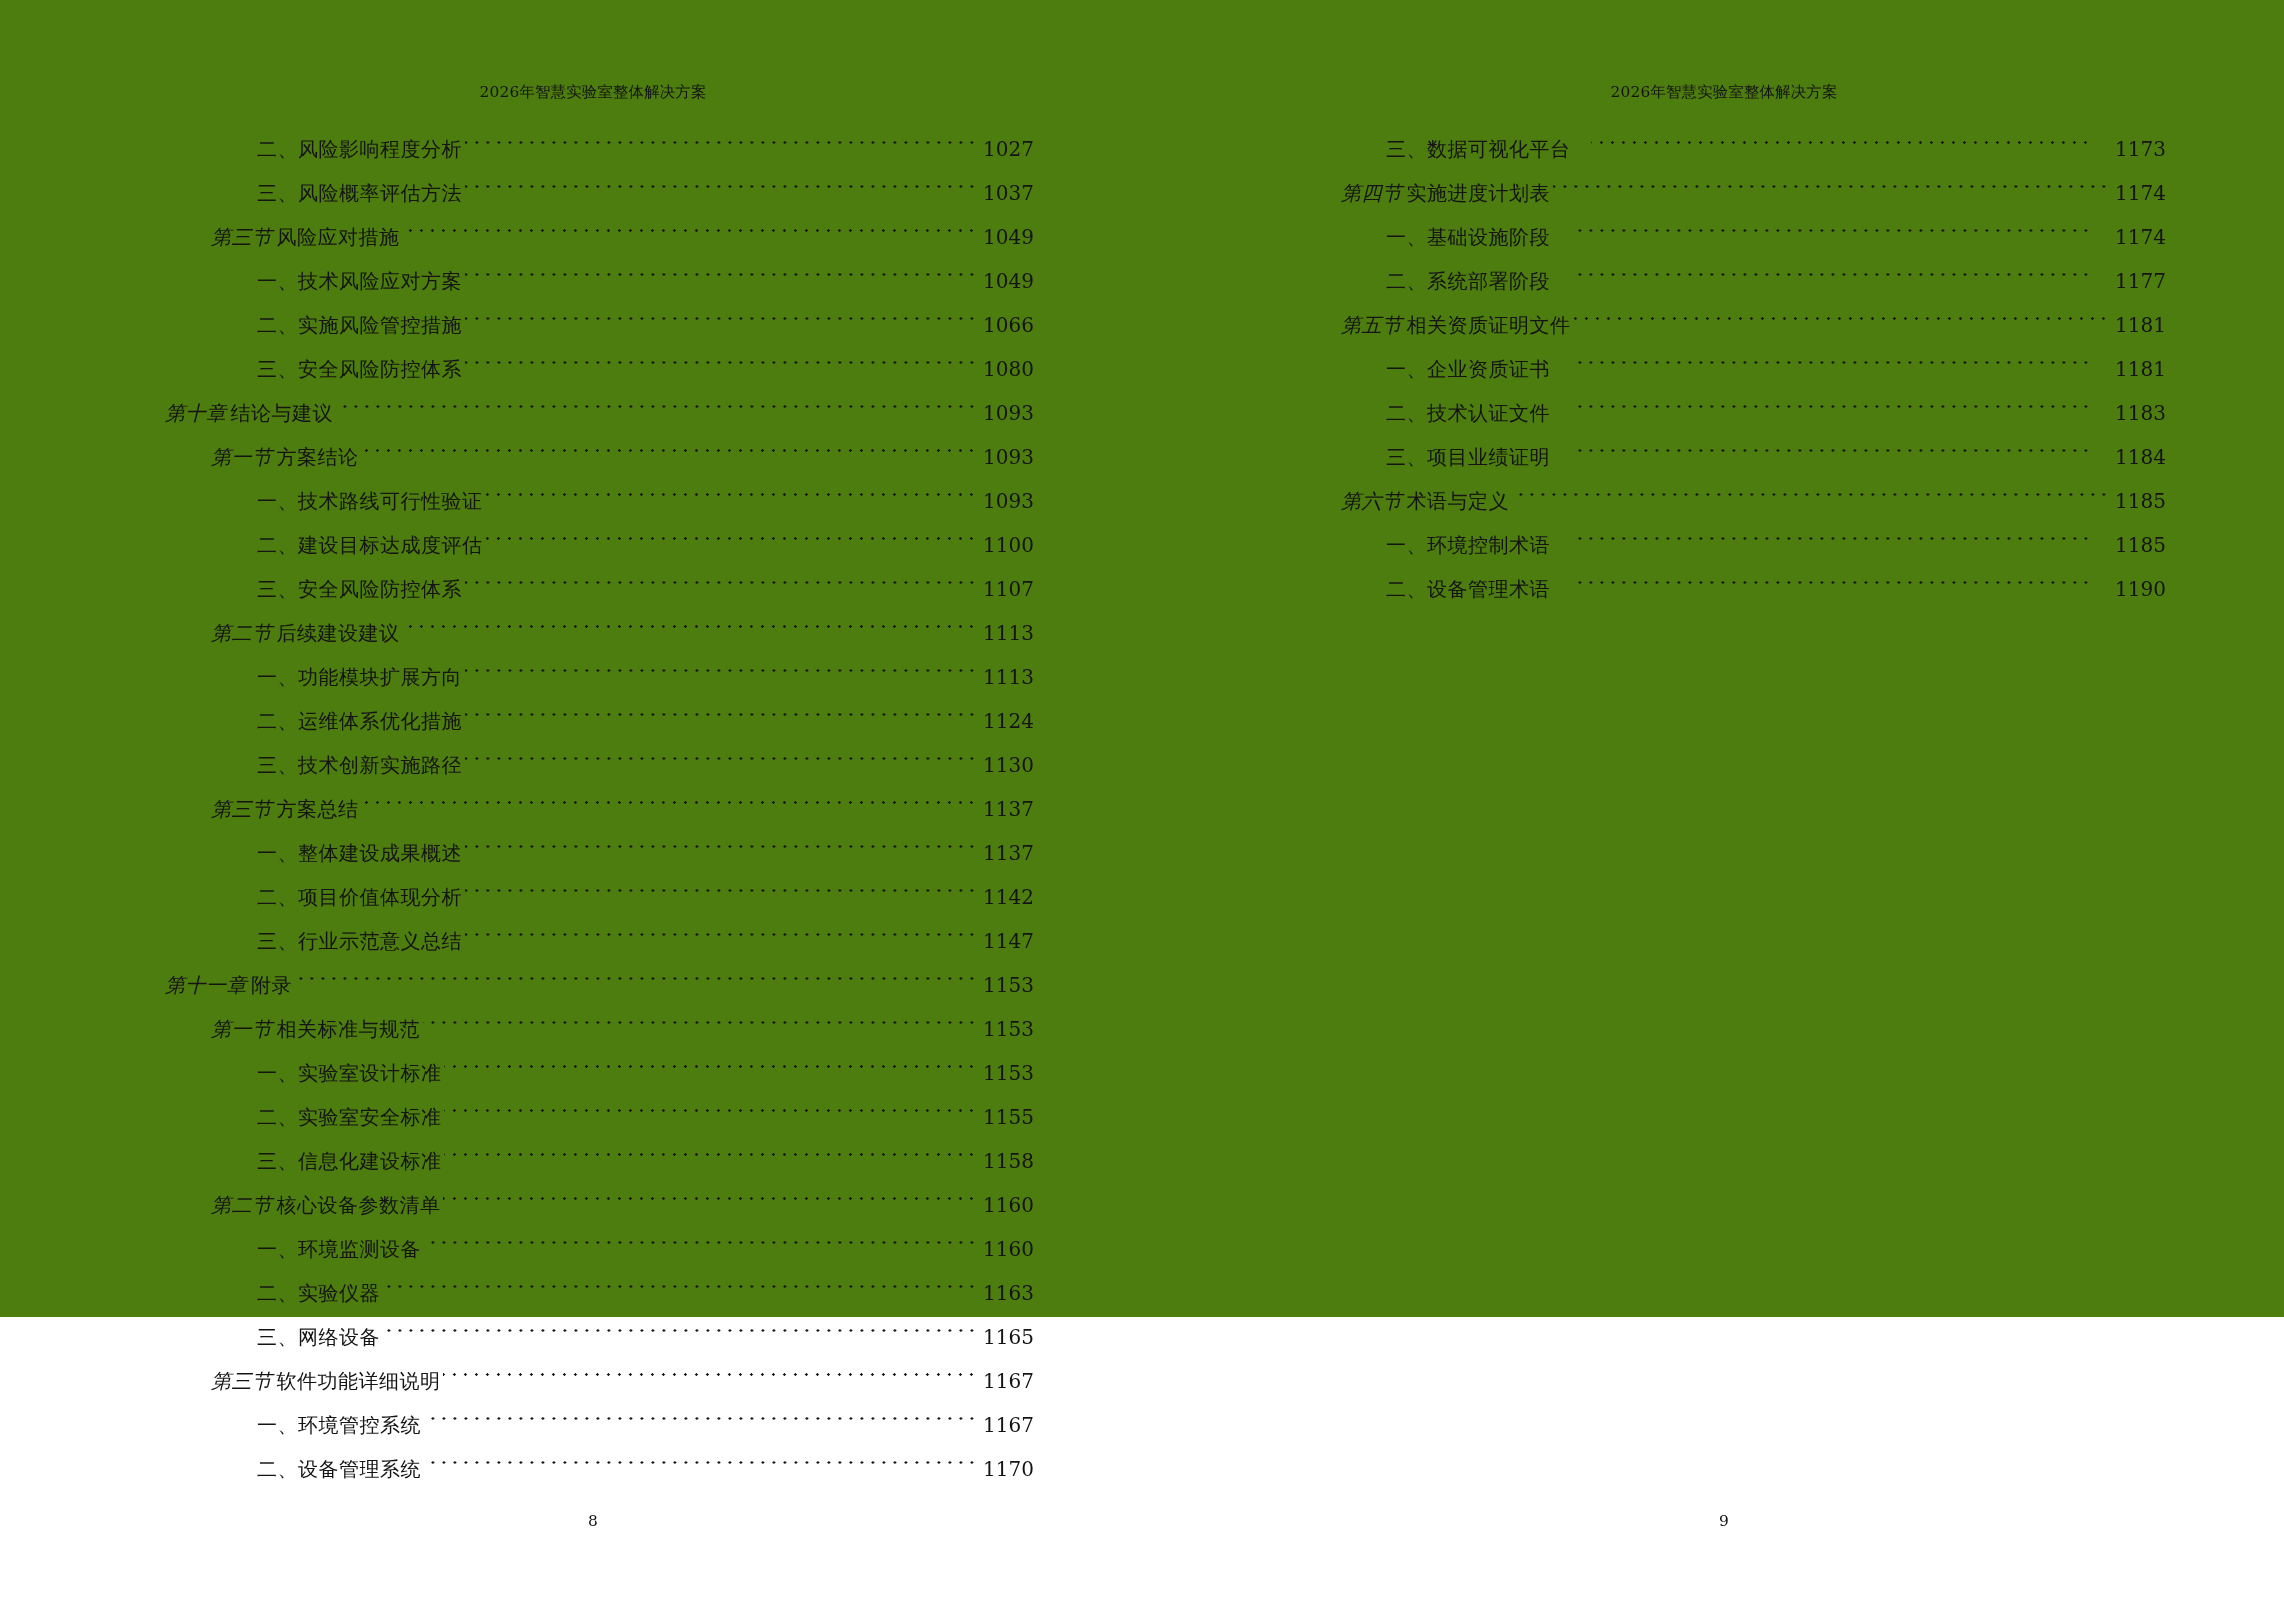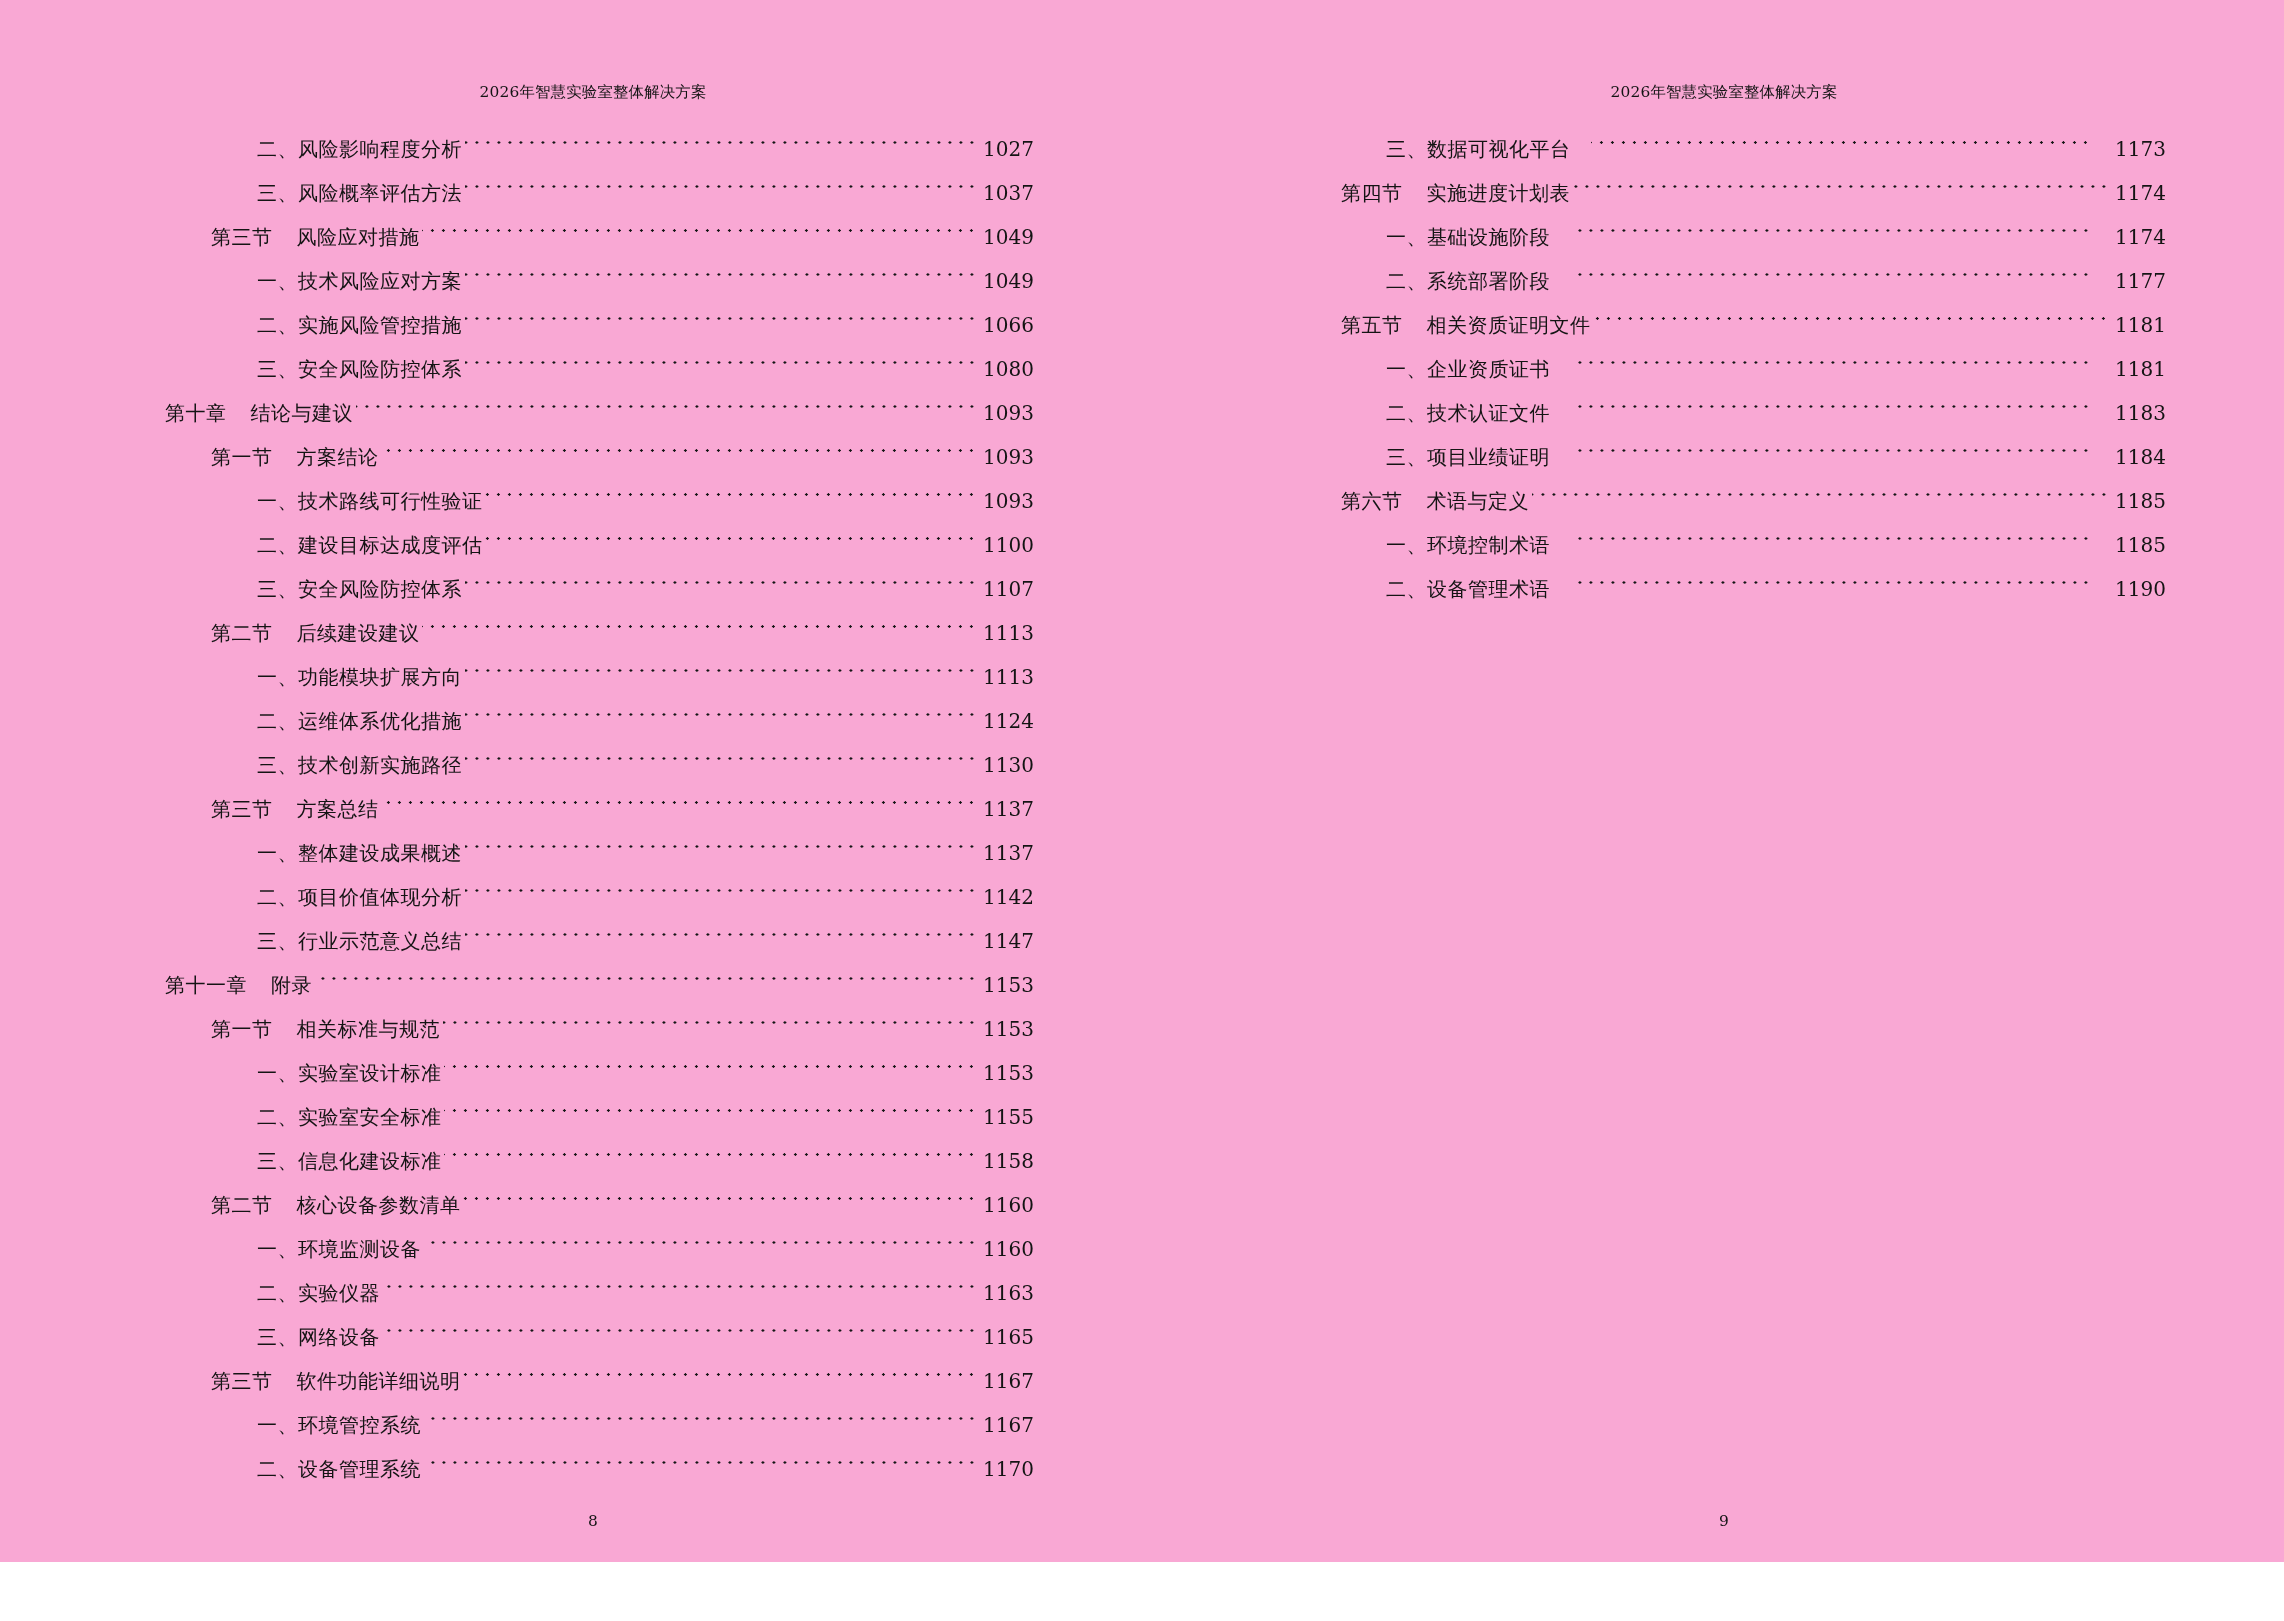--- a/index.html
+++ b/index.html
@@ -11,22 +11,22 @@
       width: 2284px;
       height: 1622px;
       position: relative;
       overflow: hidden;
       color: #141414;
       font-family: "DejaVu Serif", "Liberation Serif", serif;
     }
     .page {
       position: absolute;
       top: 0;
-      height: 1562px;
-      background: #f9a8d4;
+      height: 1317px;
+      background: #4d7c0f;
     }
     .page-left  { left: 0;    width: 1142px; }
     .page-right { left: 1142px; width: 1142px; }
 
     .running-header {
       position: absolute;
       top: 81px;
       font-size: 15.4px;
       line-height: 23px;
       white-space: nowrap;
@@ -57,21 +57,21 @@
     .toc-row.level-1 { padding-left: 0; }
     .toc-row.level-2 { padding-left: 46px; }
     .toc-row.level-3 { padding-left: 92px; }
     .page-right .toc-row.level-2 { padding-left: 0; }
     .page-right .toc-row.level-3 { padding-left: 45px; gap: 18px; }
 
     .toc-label {
       flex: 0 0 auto;
       letter-spacing: 0.5px;
     }
-    .toc-label .num-prefix { margin-right: 24px; }
+    .toc-label .num-prefix { margin-right: 4px; font-style: italic; }
     .toc-leader {
       flex: 1 1 auto;
       overflow: hidden;
       margin: 0 5.8px 0 2.9px;
       height: 44px;
       position: relative;
     }
     .toc-leader::before {
       content: "";
       position: absolute;

